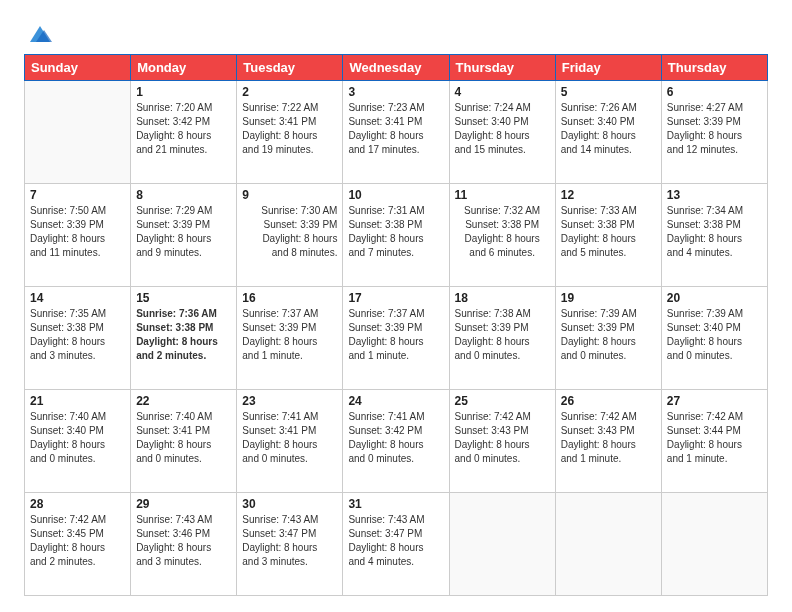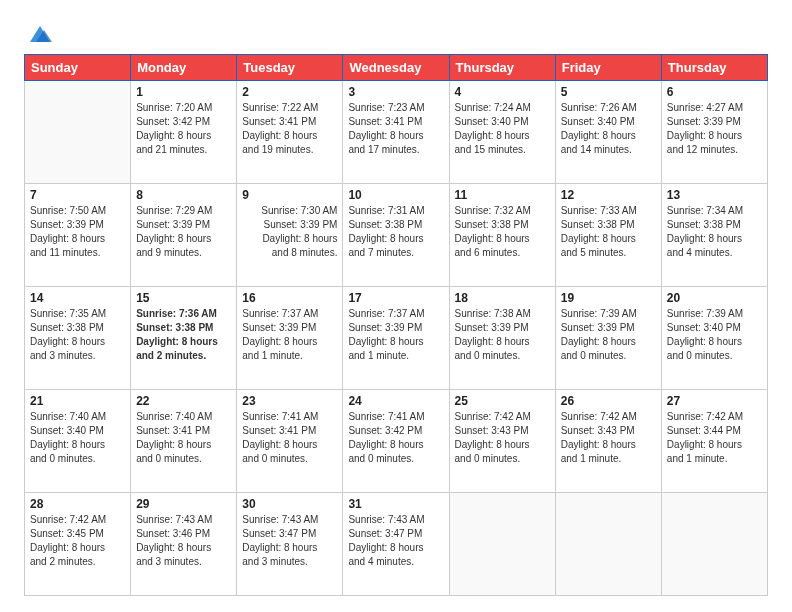--- a/index.html
+++ b/index.html
@@ -193,21 +193,21 @@
           </td>
           <td>
             <span class="day-num">10</span>
             <div class="day-info" style="white-space: pre-line;">Sunrise: 7:31 AM
 Sunset: 3:38 PM
 Daylight: 8 hours
 and 7 minutes.</div>
           </td>
           <td>
             <span class="day-num">11</span>
-            <div class="day-info" style="white-space: pre-line;">Sunrise: 7:32 AM
+            <div class="day-info" style="white-space: pre-line; text-align: center;">Sunrise: 7:32 AM
 Sunset: 3:38 PM
 Daylight: 8 hours
 and 6 minutes.</div>
           </td>
           <td>
             <span class="day-num">12</span>
             <div class="day-info" style="white-space: pre-line;">Sunrise: 7:33 AM
 Sunset: 3:38 PM
 Daylight: 8 hours
 and 5 minutes.</div>

